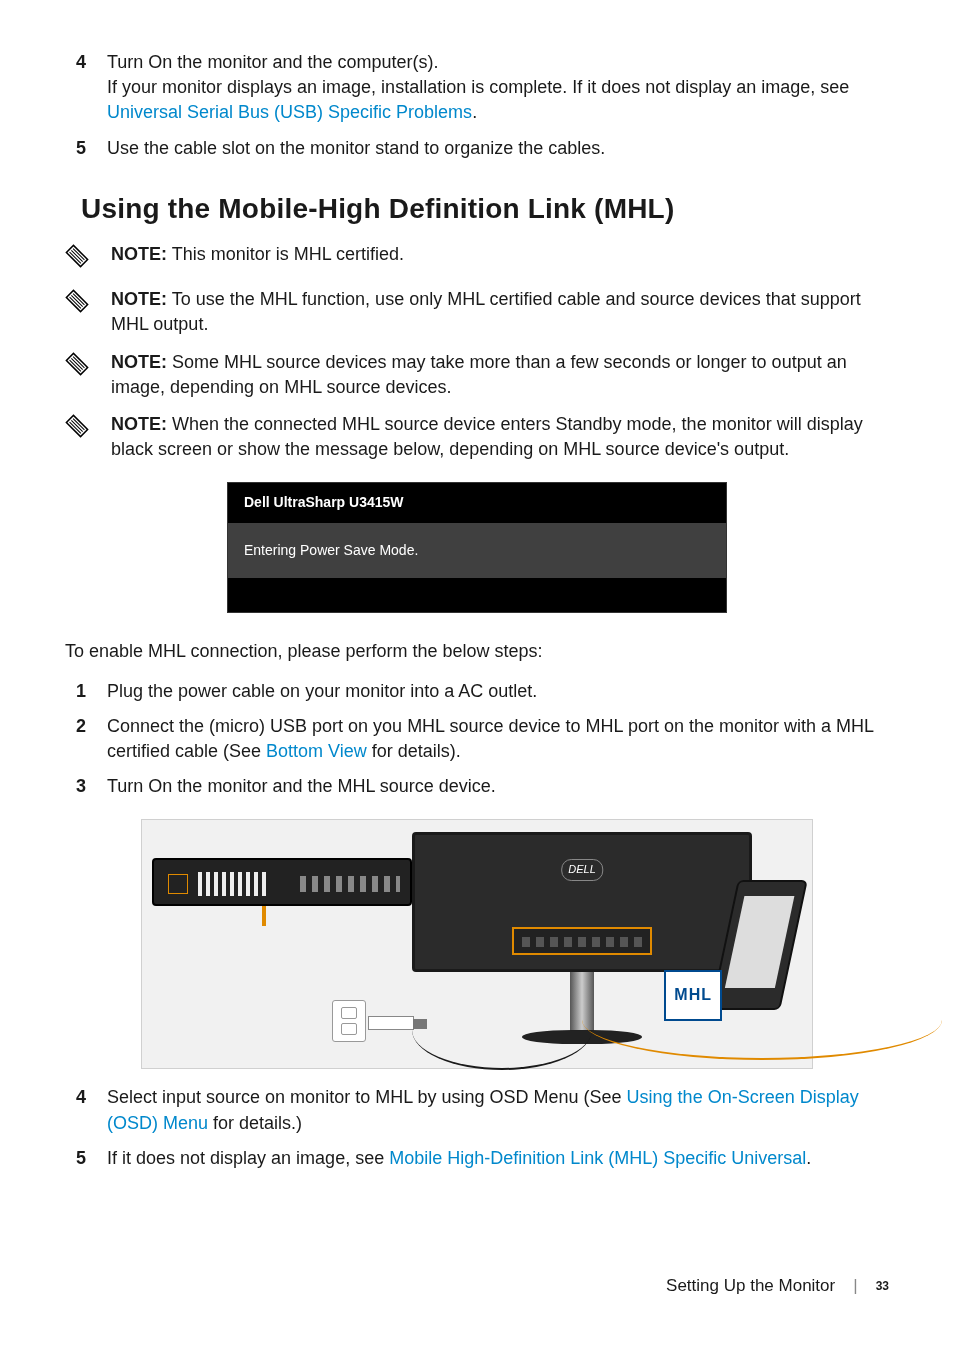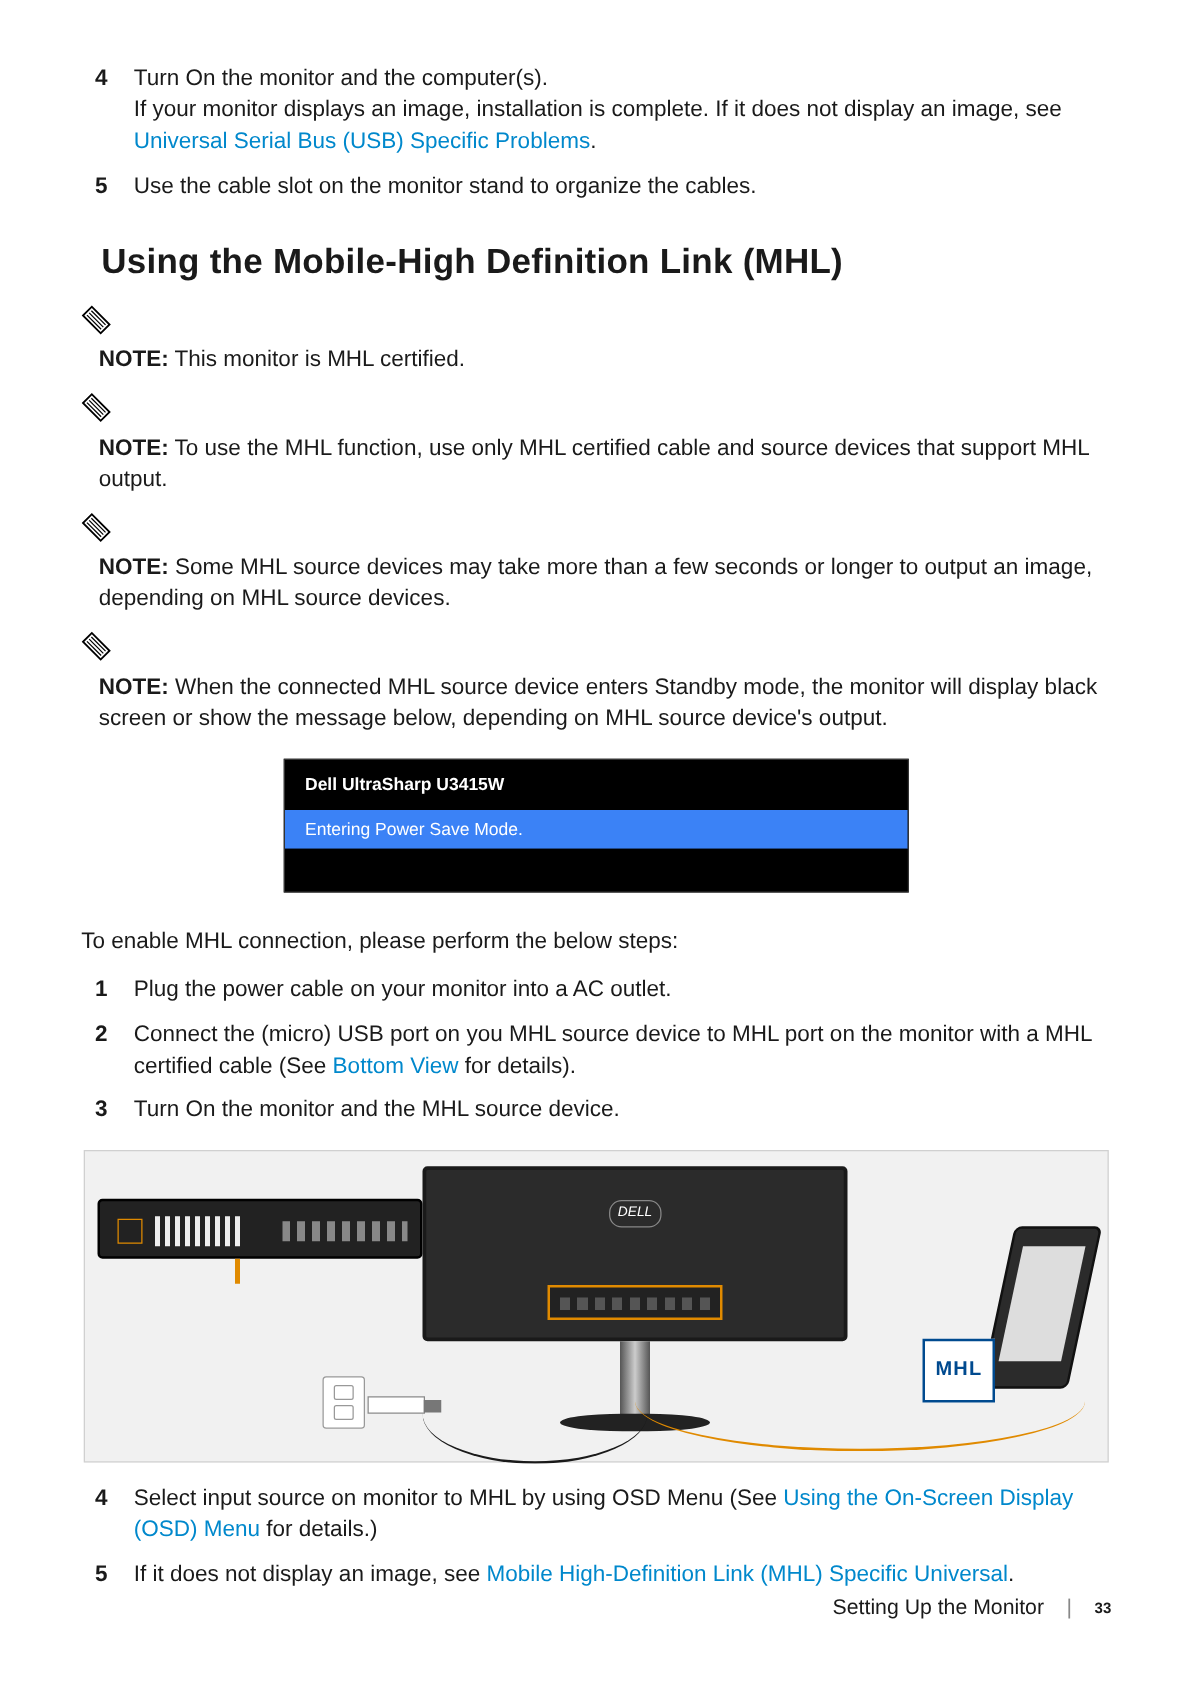--- a/index.html
+++ b/index.html
@@ -18,40 +18,40 @@
   .num-list > li { display: flex; margin-bottom: 10px; }
   .num-list .num { font-weight: 700; width: 32px; flex-shrink: 0; text-align: center; margin-right: 10px; }
   .num-list .body { flex: 1; }
   a.lnk, .lnk { color: #0088cc; text-decoration: none; }
   h2.section {
     font-size: 28px;
     font-weight: 700;
     margin: 28px 0 14px 16px;
     letter-spacing: 0.2px;
   }
-  .note-row { display: flex; margin-bottom: 12px; flex-direction: column; }
+  .note-row { display: flex; margin-bottom: 12px; }
   .note-row .icon { width: 32px; flex-shrink: 0; padding-top: 2px; }
   .note-row .icon svg { width: 24px; height: 24px; }
   .note-row .body { flex: 1; padding-left: 14px; }
   .note-row .body b { font-weight: 700; }
   .osd-box {
     width: 500px;
     margin: 20px auto 26px auto;
     background: #000;
     color: #fff;
     font-family: Arial, sans-serif;
     font-size: 14px;
     border: 1px solid #333;
   }
   .osd-title { background: #000; padding: 10px 16px; font-weight: 700; }
-  .osd-msg { background: #3b82f6; padding: 6px 16px; }
+  .osd-msg { background: #404040; padding: 18px 16px; }
   .osd-bar { background: #000; height: 34px; }
   .para { margin: 8px 0 14px 0; }
   .diagram {
-    width: 820px;
+    width: 672px;
     height: 250px;
     margin: 20px auto 16px auto;
     position: relative;
     background: #f1f1f1;
     border: 1px solid #d0d0d0;
   }
   
   .mon { position: absolute; left: 270px; top: 12px; width: 340px; height: 140px; background: #2b2b2b; border-radius: 4px; border: 3px solid #1a1a1a; }
   .mon-logo { position: absolute; left: 50%; top: 24px; transform: translateX(-50%); color: #fff; font-size: 11px; border: 1px solid #888; padding: 2px 6px; border-radius: 10px; font-style: italic; }
   .mon-ports { position: absolute; left: 50%; bottom: 14px; transform: translateX(-50%); width: 140px; height: 28px; border: 2px solid #e08a00; background: #222; }

